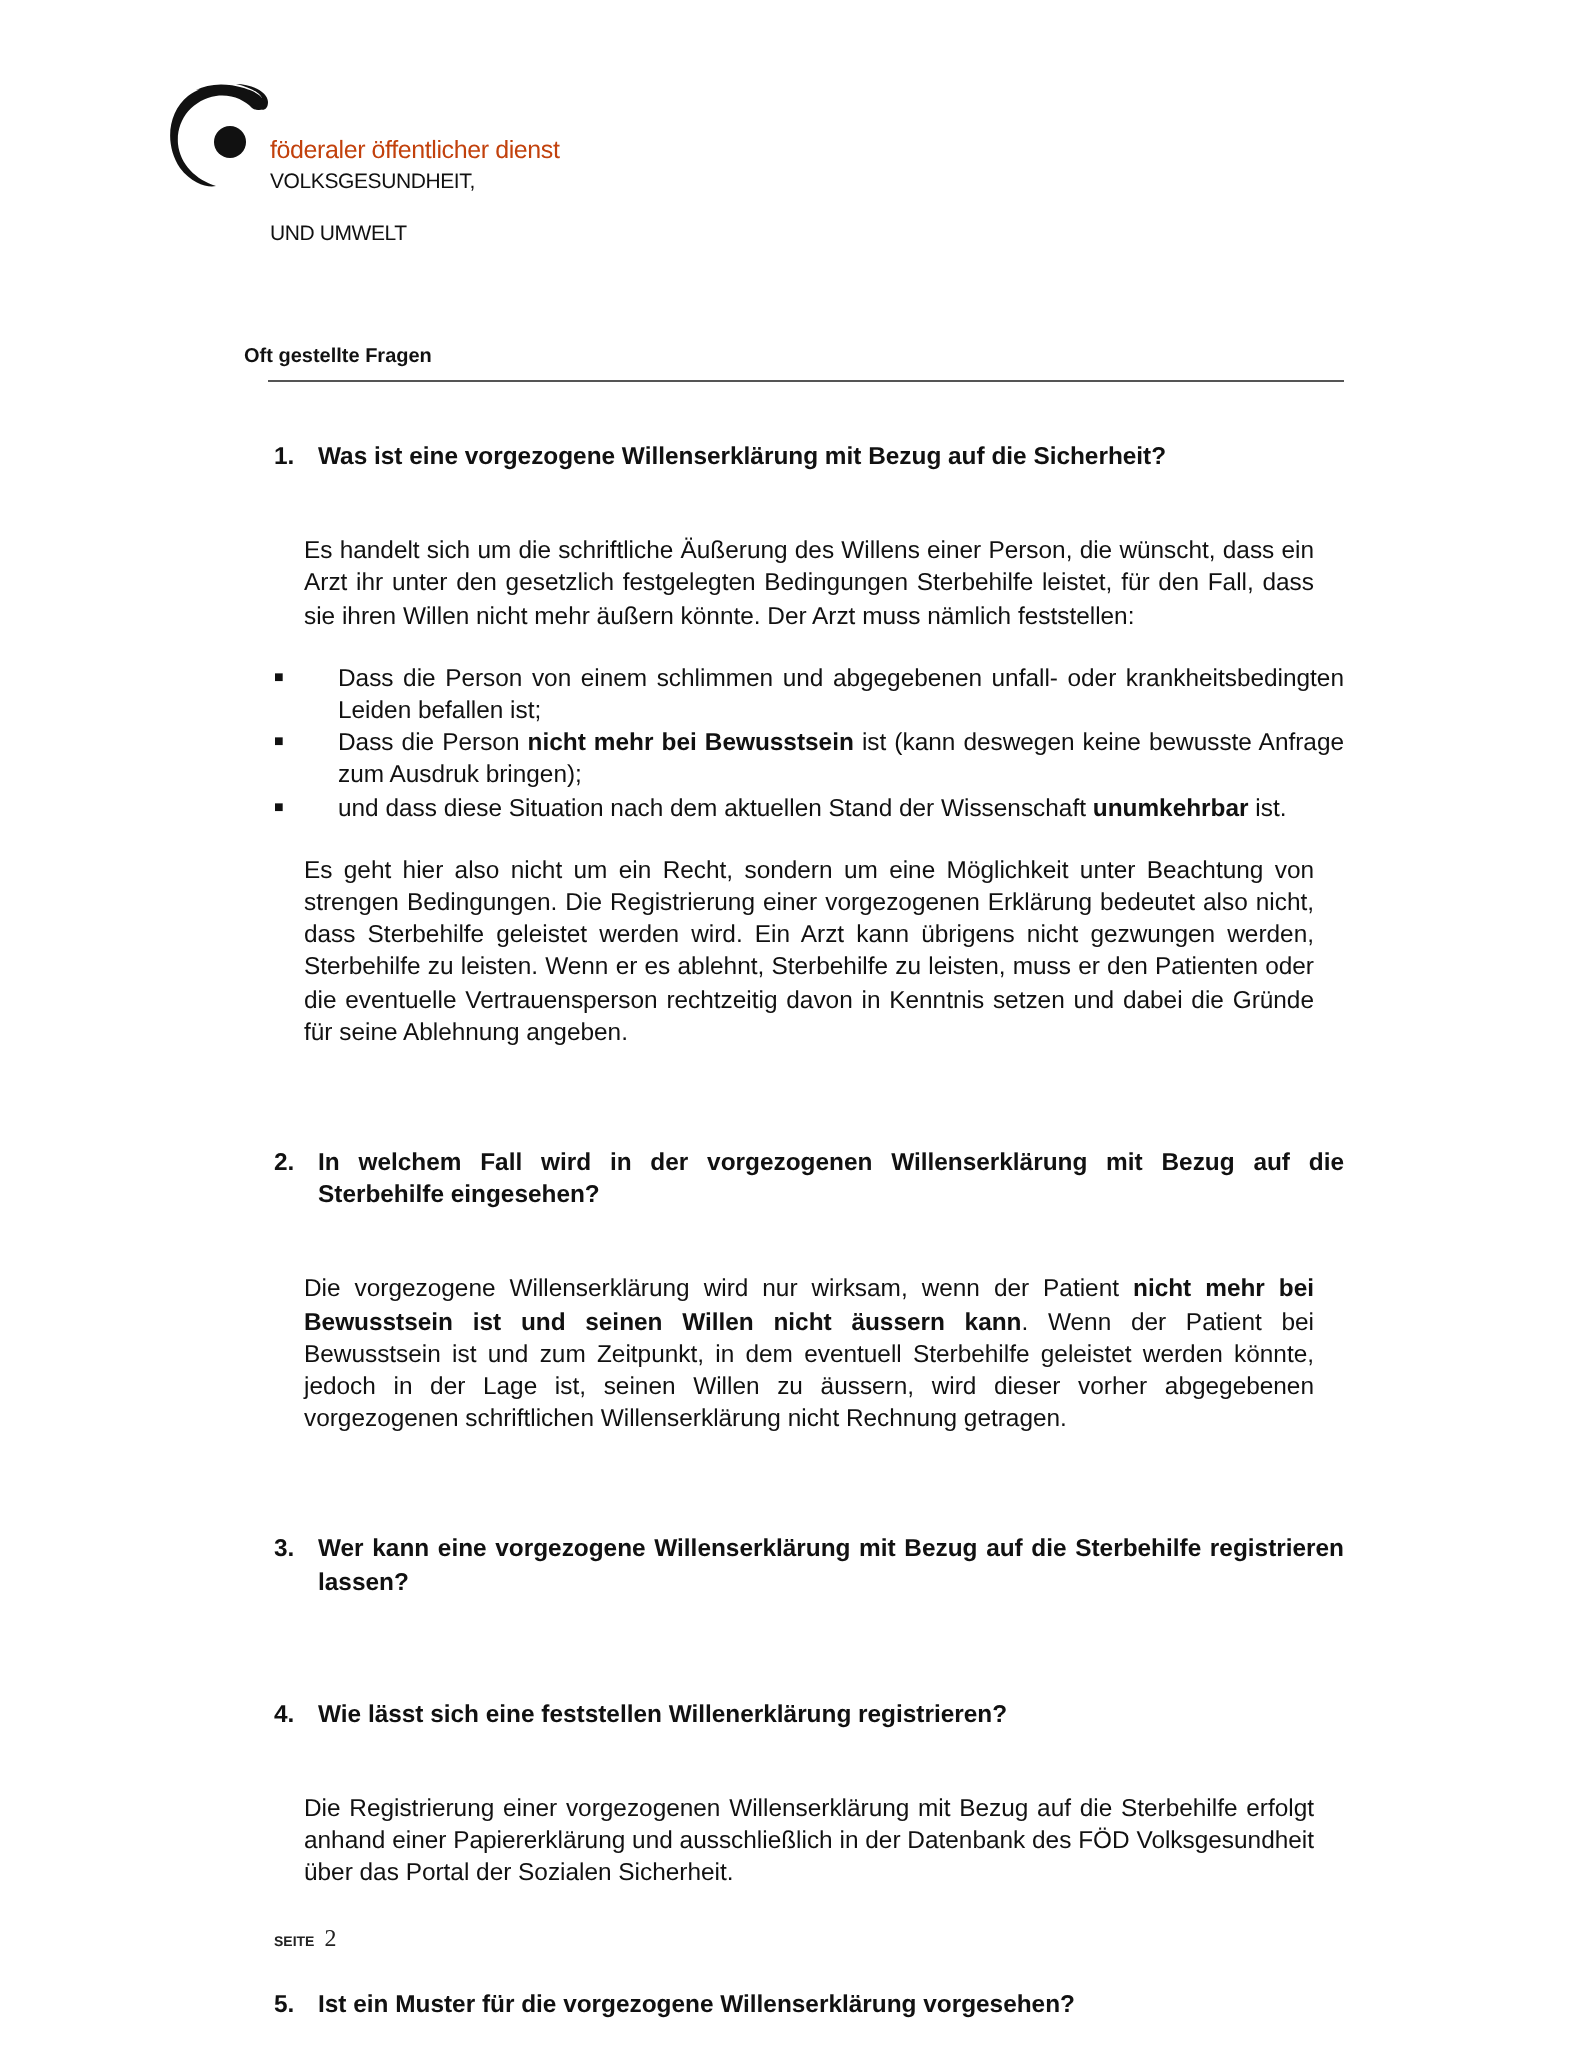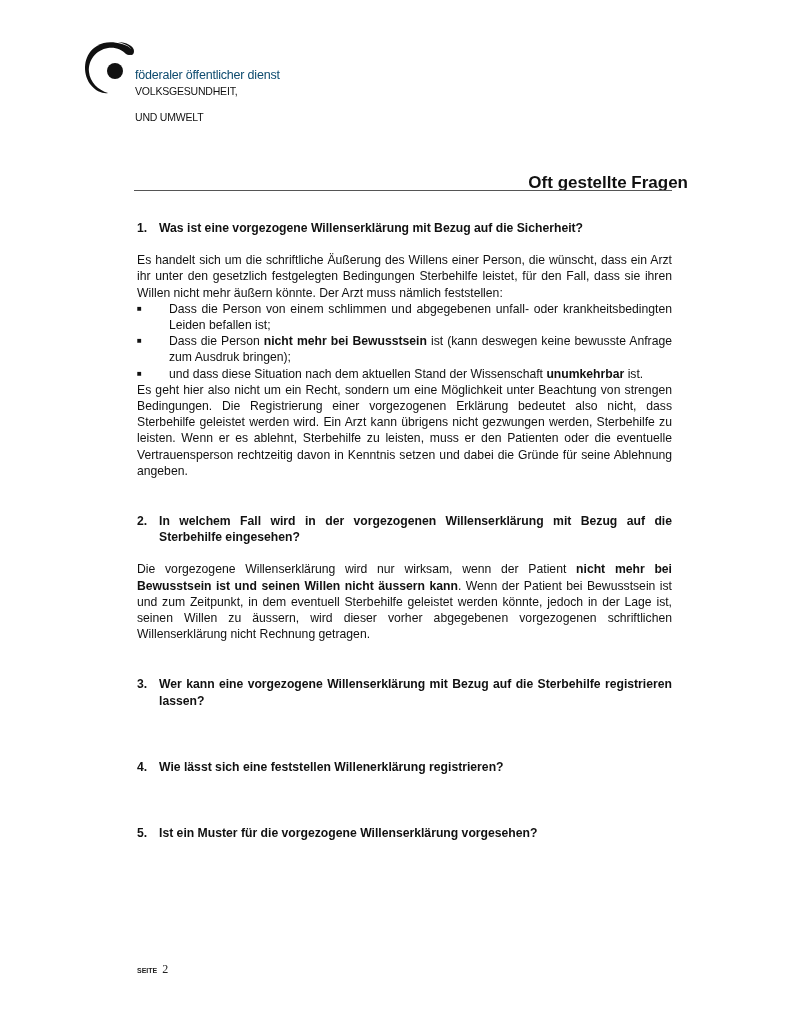--- a/index.html
+++ b/index.html
@@ -1,32 +1,32 @@
 <!DOCTYPE html>
 <html><head>
 <meta charset="utf-8">
 <style>
   html, body { margin: 0; padding: 0; background: #ffffff; }
   body { width: 791px; height: 1024px; position: relative; overflow: hidden;
          font-family: "Liberation Sans", sans-serif; color: #111; }
   .logo { position: absolute; left: 82px; top: 38px; width: 260px; height: 90px; }
   .logo svg { position: absolute; left: 0; top: 0; }
-  .logo-sub { position: absolute; left: 53px; top: 30px; font-size: 12.5px; color: #0c4a6e;
+  .logo-sub { position: absolute; left: 53px; top: 30px; font-size: 12.5px; color: #c2410c;
               letter-spacing: -0.2px; }
   .logo-l { position: absolute; left: 53px; font-size: 10.5px; font-weight: normal; color: #111;
             letter-spacing: -0.2px; line-height: 13px; }
-  .page-title { position: absolute; left: 150px; width: 538px; top: 173px; text-align: right;
-                font-size: 17px; font-weight: bold; }
+  .page-title { position: absolute; left: 122px; width: 538px; top: 173px; text-align: left;
+                font-size: 10px; font-weight: bold; }
   .rule { position: absolute; left: 134px; width: 538px; top: 190px; height: 1px; background: #555; }
   .content { position: absolute; left: 137px; width: 535px; top: 220px;
              font-size: 12.2px; line-height: 16.2px; }
   .q { font-weight: bold; display: flex; margin: 0; }
   .q .num { width: 22px; flex: none; }
   .q .qt { flex: 1; text-align: justify; }
-  p { margin: 0; text-align: justify; }
+  p { margin: 15px; text-align: justify; }
   .bullets { list-style: none; margin: 0; padding: 0; }
   .bullets li { display: flex; text-align: justify; }
   .bullets .sq { width: 32px; flex: none; font-size: 8px; line-height: 16.2px; }
   .bullets .bt { flex: 1; }
   b { font-weight: bold; }
   .gap-s { height: 16px; }
   .gap-l { height: 34px; }
   .footer { position: absolute; left: 137px; top: 962px; font-size: 7px; font-weight: bold; color: #222; }
   .footer .pn { font-family: "Liberation Serif", serif; font-size: 12px; font-weight: normal; margin-left: 5px; }
 </style>
@@ -88,20 +88,21 @@
   </div>
   <div class="gap-s"></div>
 
   <div class="gap-l"></div>
 
   <div class="q">
     <span class="num">4.</span>
     <span class="qt">Wie lässt sich eine feststellen Willenerklärung registrieren?</span>
   </div>
   <div class="gap-s"></div>
+  <p>Die Registrierung einer vorgezogenen Willenserklärung mit Bezug auf die Sterbehilfe erfolgt anhand einer Papiererklärung und ausschließlich in der Datenbank des FÖD Volksgesundheit über das Portal der Sozialen Sicherheit.</p>
 
   <div class="gap-l"></div>
 
   <div class="q">
     <span class="num">5.</span>
     <span class="qt">Ist ein Muster für die vorgezogene Willenserklärung vorgesehen?</span>
   </div>
 </div>
 
 <div class="footer">

